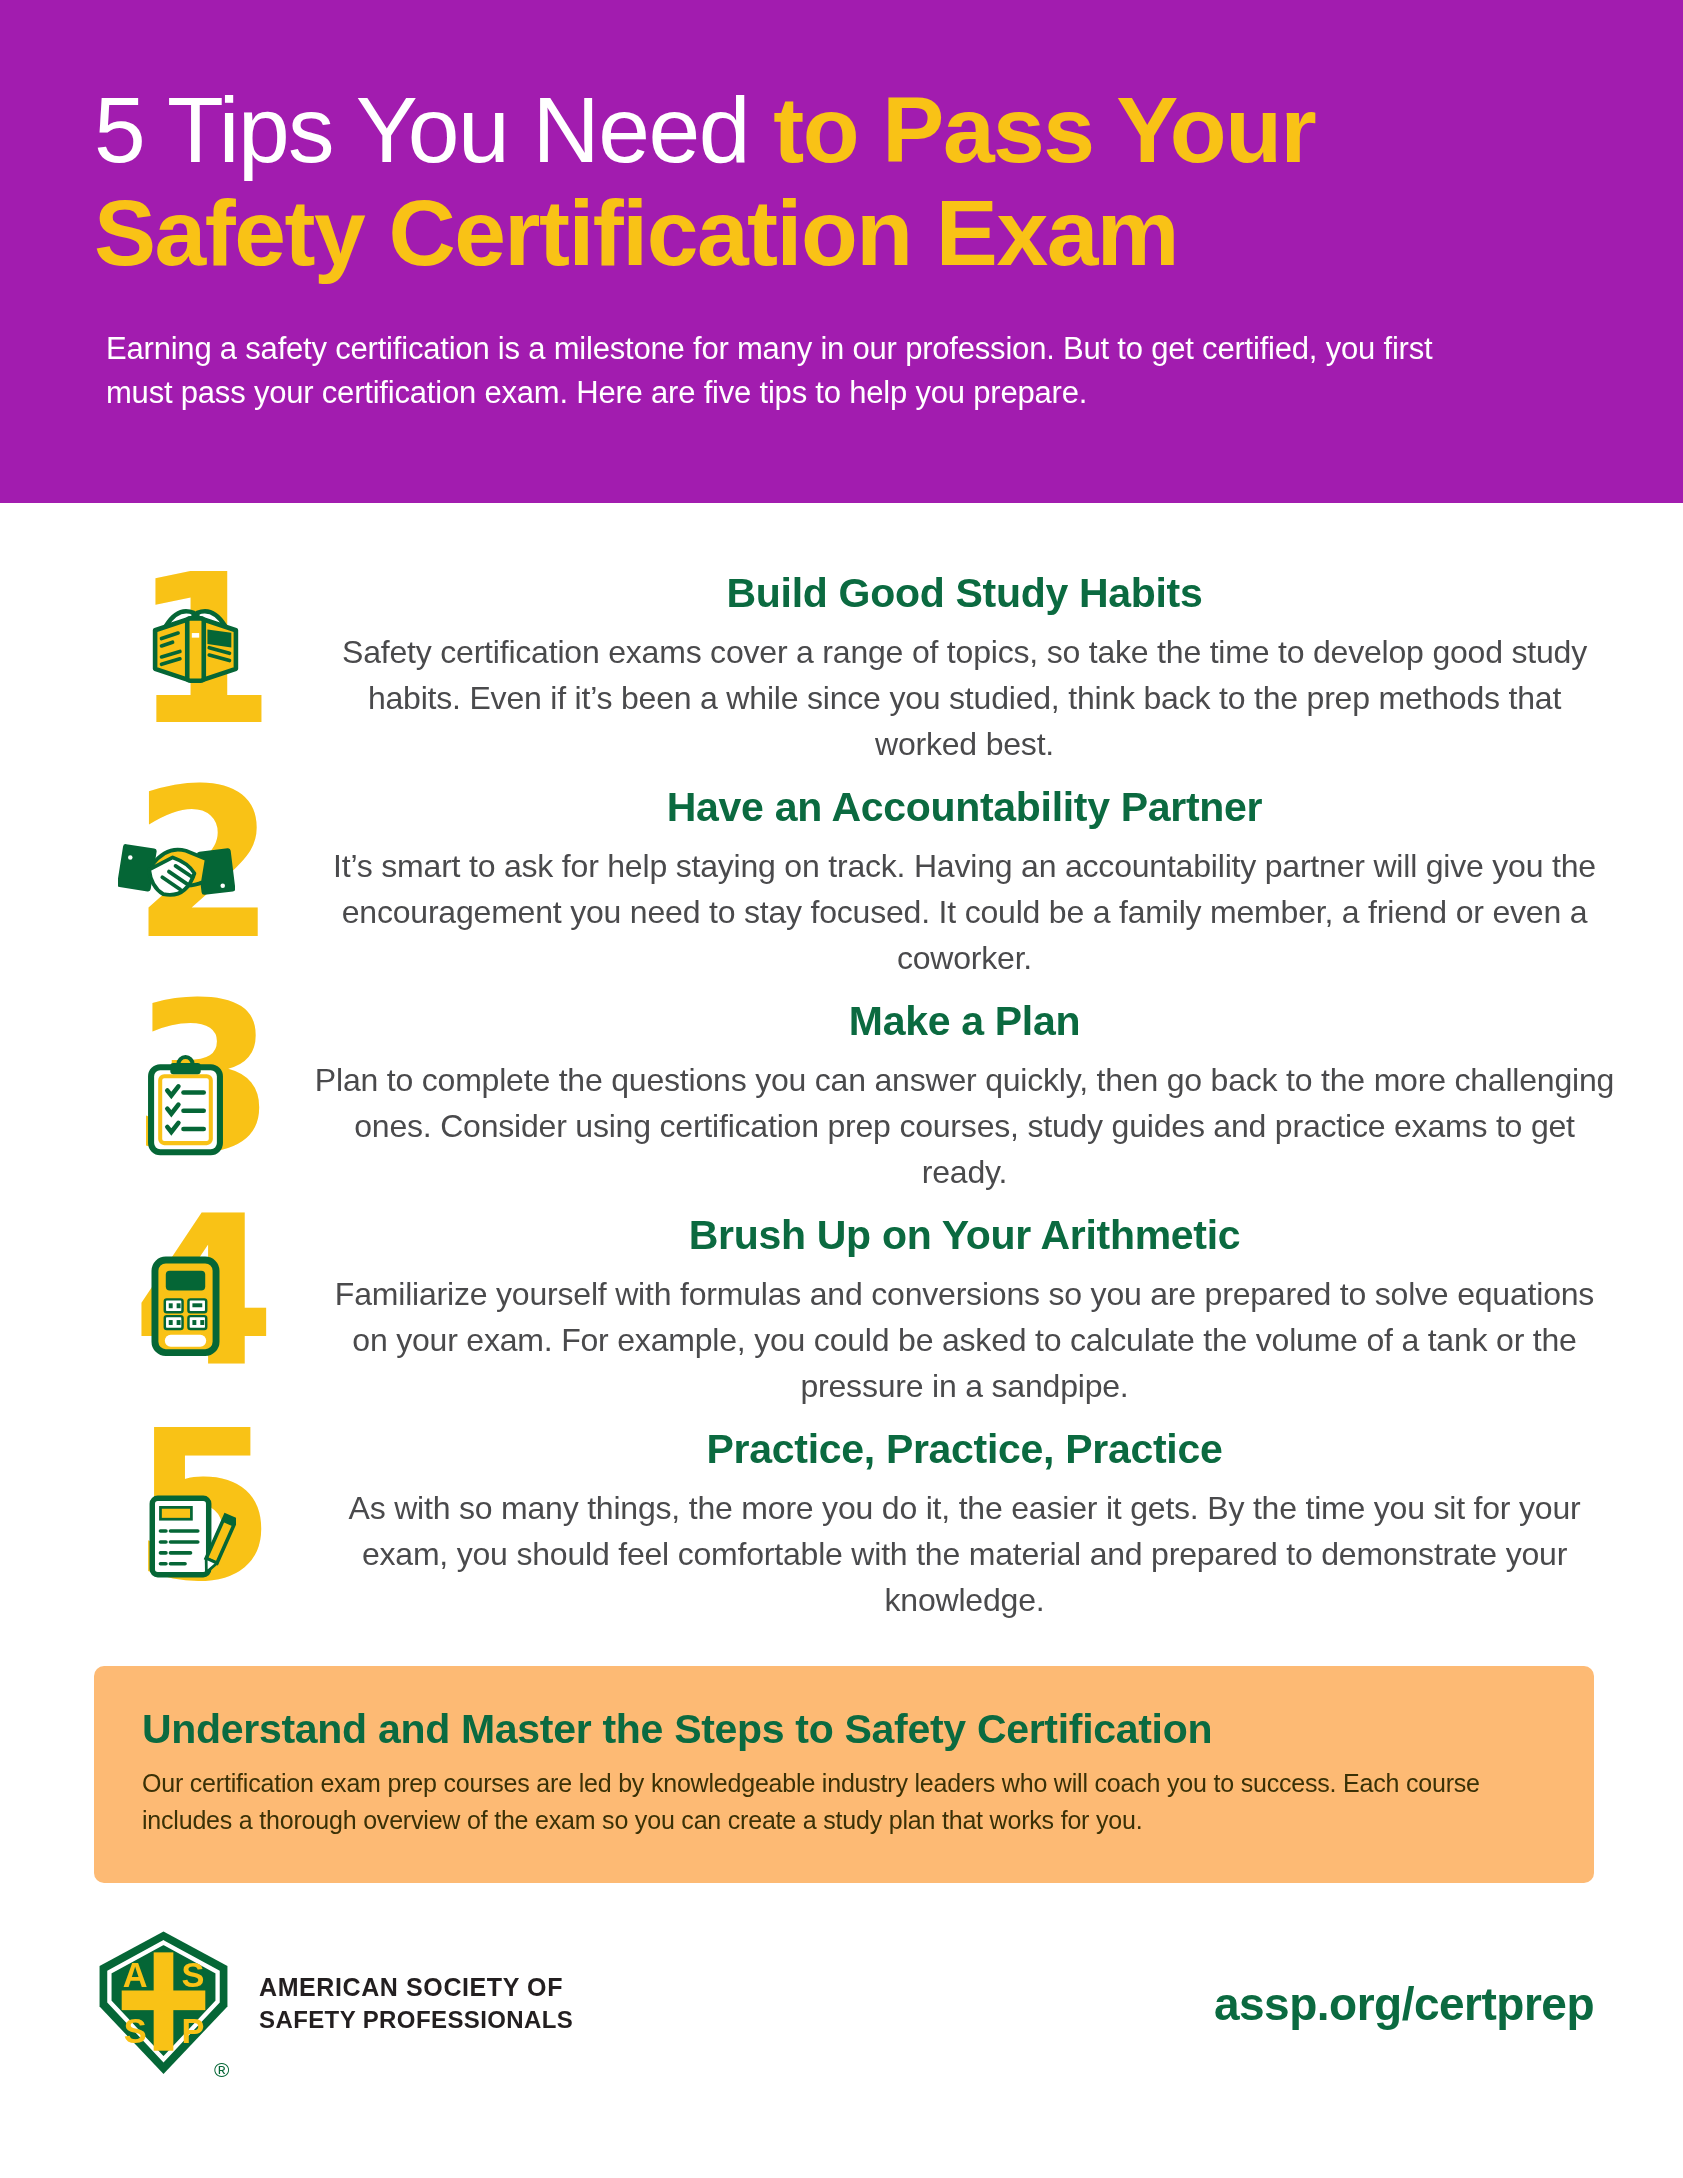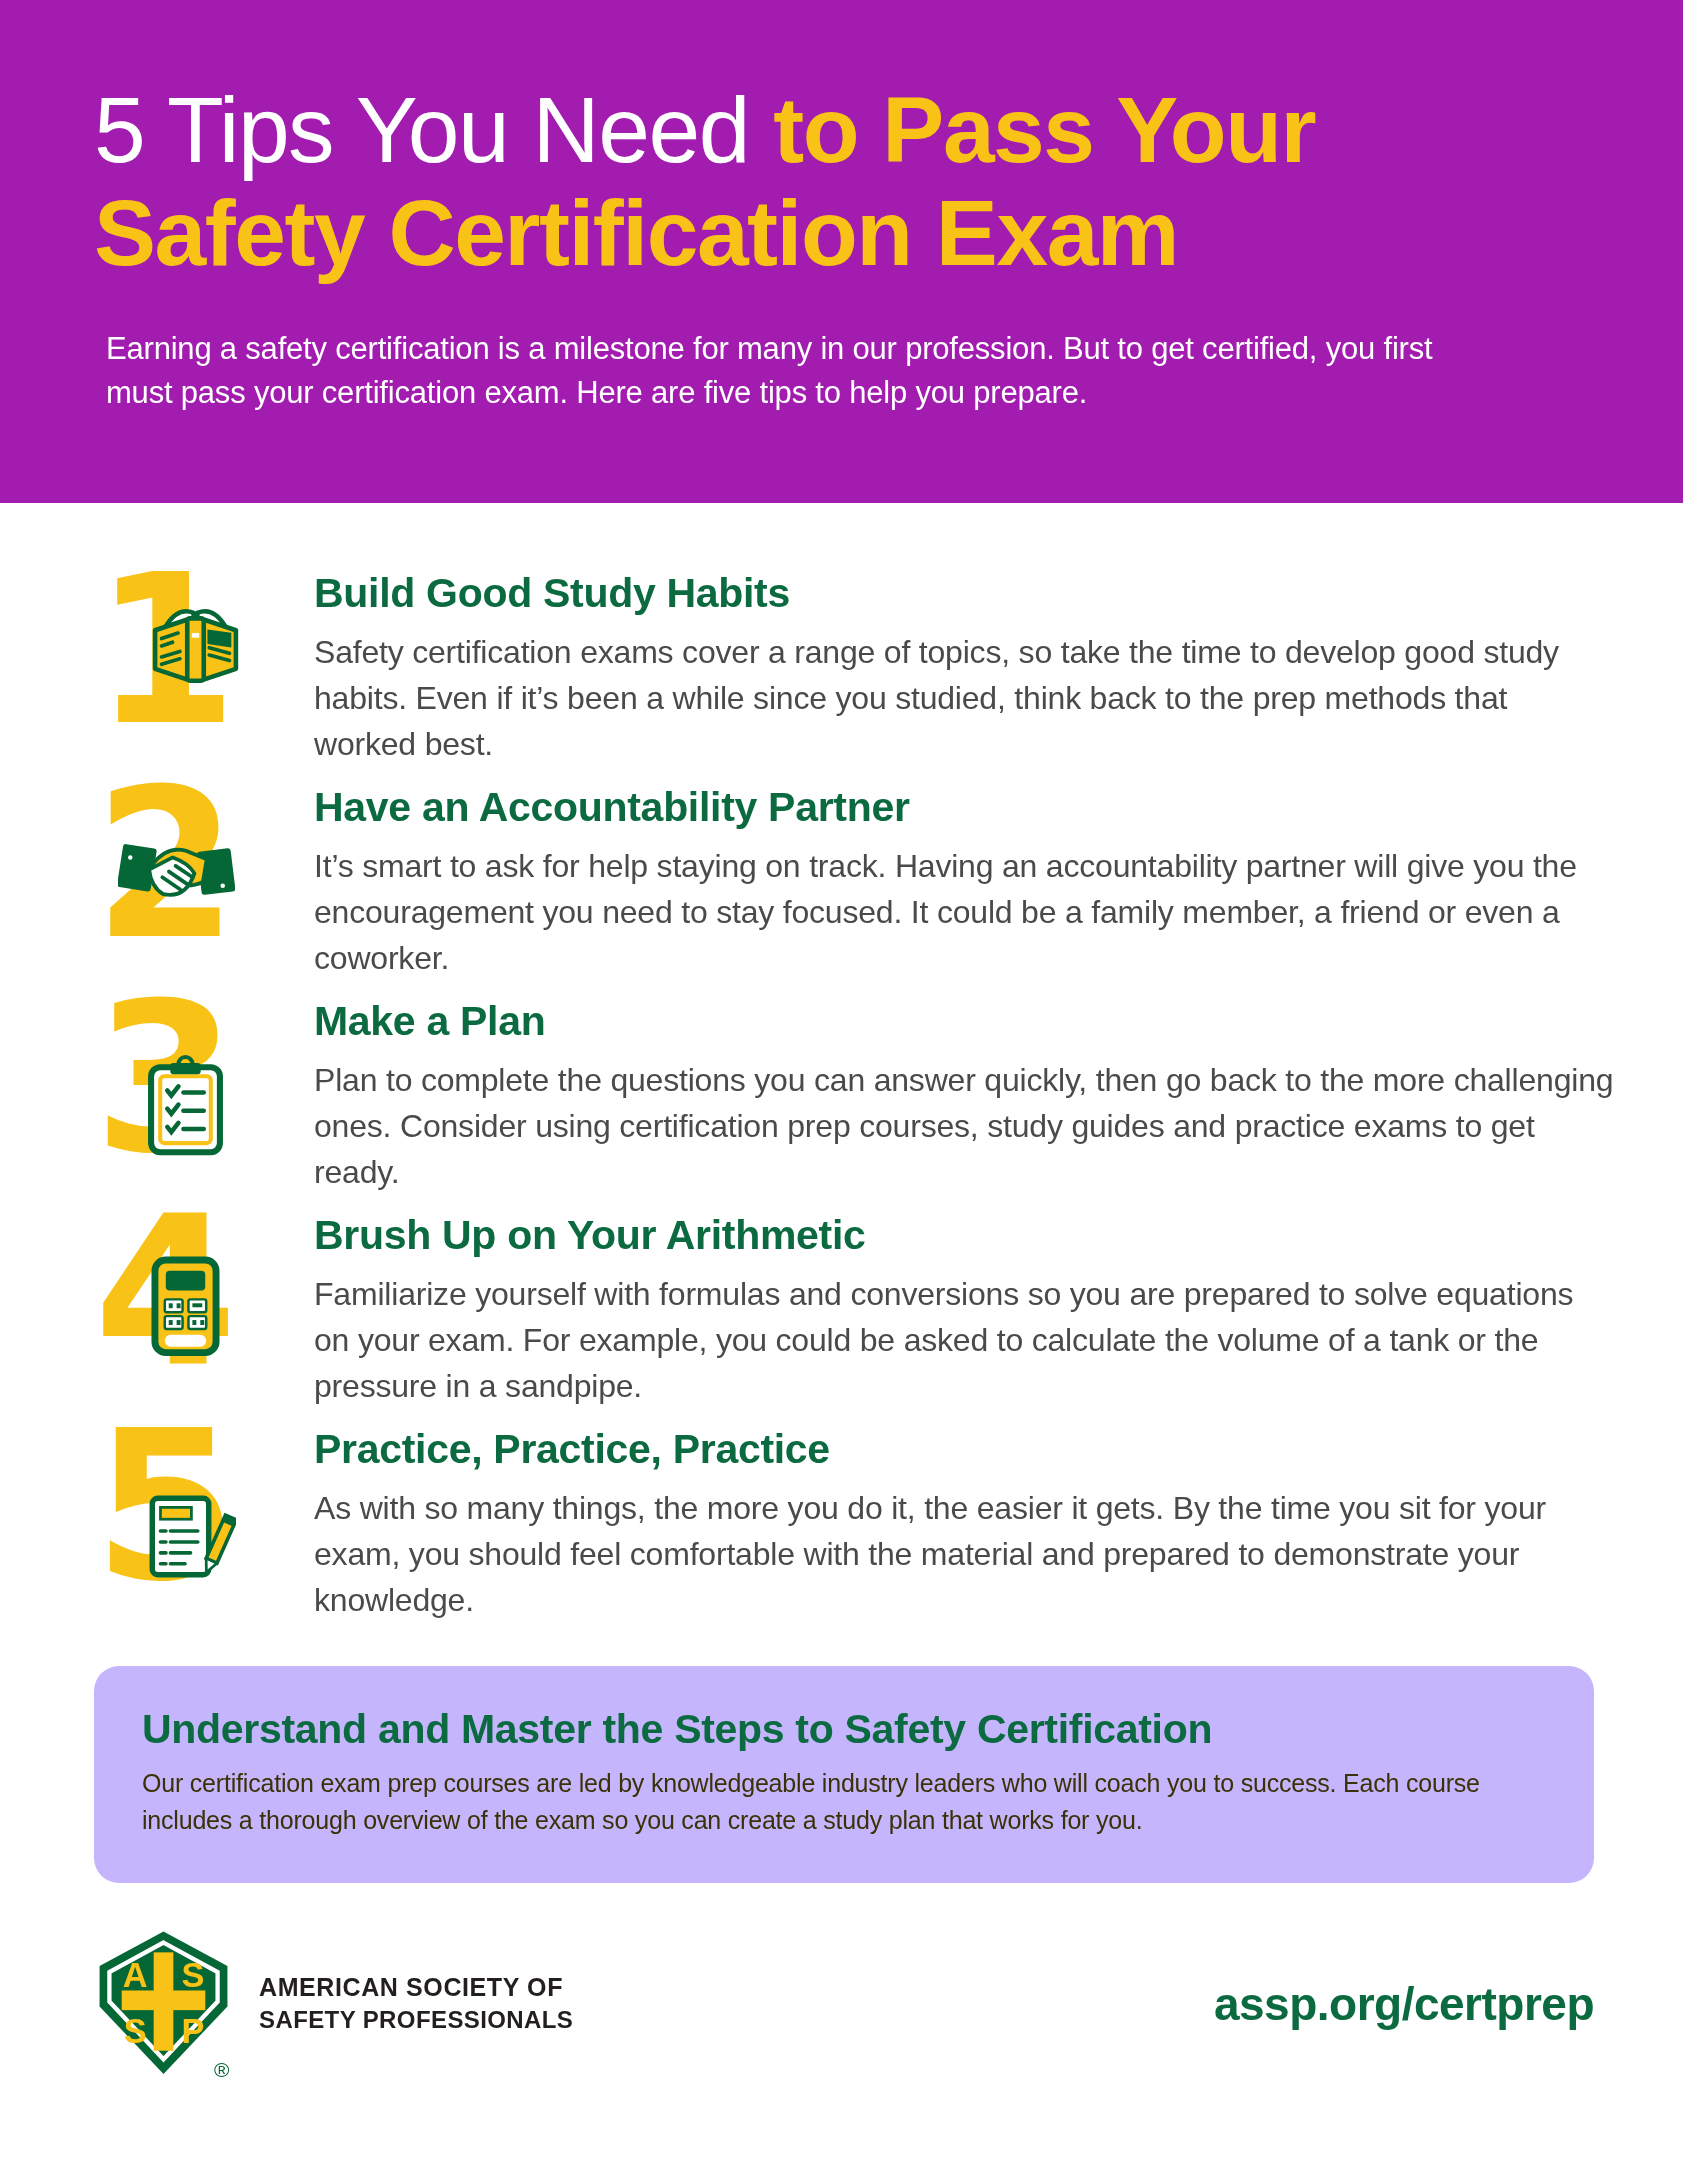--- a/index.html
+++ b/index.html
@@ -11,41 +11,41 @@
   }
   .page { width: 1683px; height: 2178px; position: relative; }
 
   
   .hero { background: #a21caf; height: 503px; box-sizing: border-box; padding: 79px 89px 0 94px; }
   .hero-title { margin: 0; color: #ffffff; font-weight: 400; font-size: 93px; line-height: 1.11; letter-spacing: -1.5px; }
   .hero-title .accent { color: #F9C216; font-weight: 700; }
   .hero-intro { margin: 42px 0 0 12px; color: #ffffff; font-size: 31px; line-height: 1.42; max-width: 1381px; letter-spacing: -0.2px; }
 
   
-  .tips { padding: 63px 68px 0 94px; }
+  .tips { padding: 63px 68px 0 94px; text-align: center; }
   .tip { display: flex; height: 214px; }
   .tip-number-wrap { width: 220px; position: relative; flex: none; }
   .tip-number {
     font-family: "DejaVu Sans", sans-serif;
     font-size: 206px; line-height: 0.83; font-weight: 700; color: #F9C216;
   }
   .tip-icon { position: absolute; }
   .tip:nth-child(1) .tip-icon { left: 51px; top: 34px; width: 101px; }
   .tip:nth-child(2) .tip-icon { left: 24px; top: 51px; width: 117px; }
   .tip:nth-child(3) .tip-icon { left: 51px; top: 59px; width: 81px; }
   .tip:nth-child(4) .tip-icon { left: 57px; top: 48px; width: 69px; }
   .tip:nth-child(5) .tip-icon { left: 51px; top: 69px; width: 91px; }
   .tip-icon svg { display: block; width: 100%; height: auto; }
   .tip-content { padding-top: 4px; }
   .tip-title { margin: 0 0 12px 0; color: #0B6A40; font-size: 41px; font-weight: 700; letter-spacing: -0.3px; }
   .tip-body { margin: 0; color: #4A4A4C; font-size: 32px; line-height: 1.44; max-width: 1332px; letter-spacing: -0.2px; }
 
   
   .callout {
-    margin: 30px 89px 0 94px; background: #c4b5fd; border-radius: 25px;
+    margin: 30px 89px 0 94px; background: #fdba74; border-radius: 10px;
     padding: 40px 54px 44px 48px; box-sizing: border-box;
   }
   .callout-title { margin: 0 0 12px 0; color: #0B6A40; font-size: 41px; font-weight: 700; letter-spacing: -0.3px; }
   .callout-body { margin: 0; color: #3A3106; font-size: 25px; line-height: 1.47; max-width: 1376px; letter-spacing: -0.2px; }
 
   
   .footer { margin: 46px 89px 0 94px; display: flex; justify-content: space-between; align-items: center; }
   .brand { display: flex; align-items: center; }
   .brand-logo svg { width: 139px; height: 150px; display: block; }
   .brand-text { margin-left: 26px; color: #231F20; }

